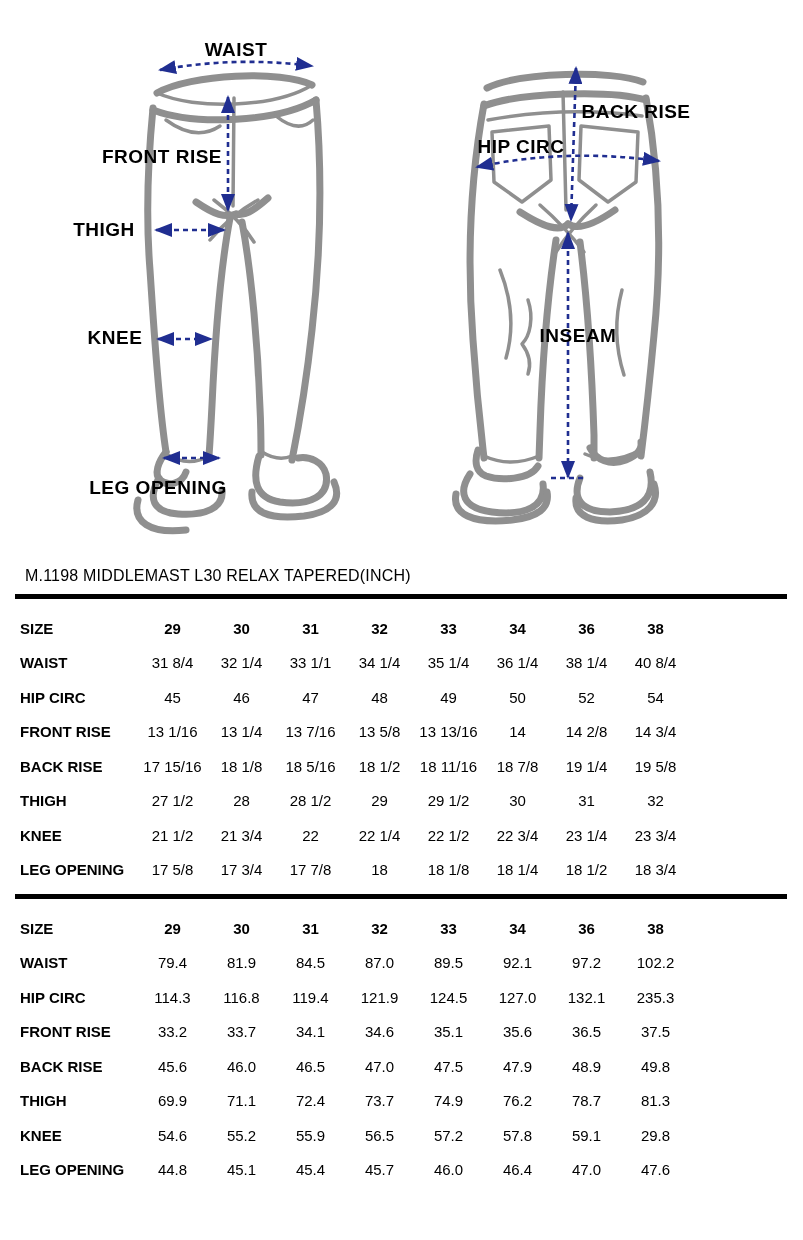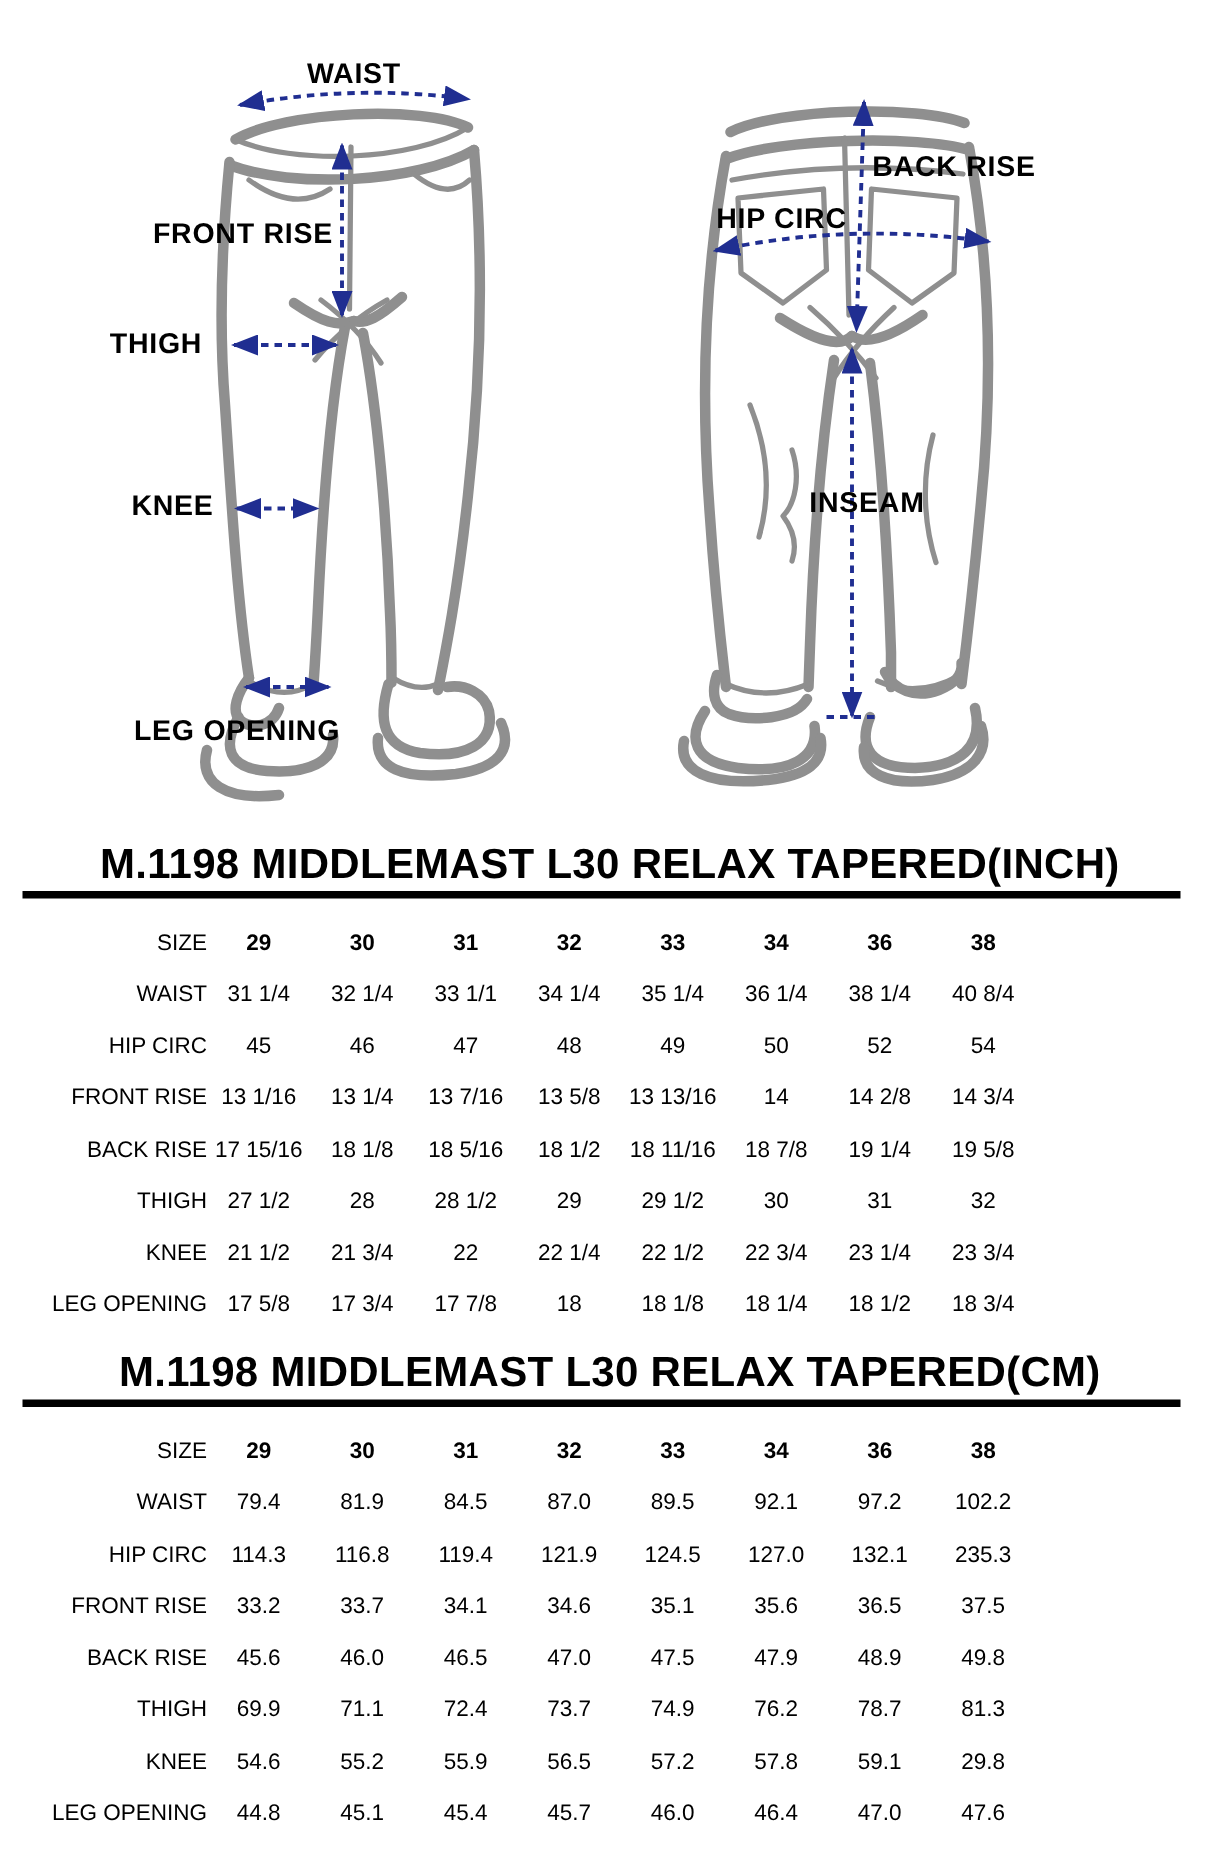--- a/index.html
+++ b/index.html
@@ -16,28 +16,28 @@
   .diagram{position:relative;width:803px;height:552px;}
   .diagram svg{position:absolute;left:0;top:0;}
   .pants{fill:none;stroke:var(--outline);stroke-width:7;stroke-linecap:round;stroke-linejoin:round;}
   .pants-thin{fill:none;stroke:var(--outline);stroke-width:3.5;stroke-linecap:round;stroke-linejoin:round;}
   .arrow-line{fill:none;stroke:var(--arrow);stroke-width:2.6;stroke-dasharray:5 4;}
   .ah-fill{fill:var(--arrow);}
   .diag-label{
     position:absolute;transform:translateX(-50%);
     font-weight:bold;font-size:19px;letter-spacing:.5px;white-space:nowrap;color:var(--ink);
   }
-  .tbl-title{font-size:28px;font-weight:bold;letter-spacing:.2px;margin:12px 15px 0 25px;line-height:23px;text-align:center;}
+  .tbl-title{font-size:16px;font-weight:normal;letter-spacing:.2px;margin:12px 15px 0 25px;line-height:23px;}
   .tbl-title.cm{margin-top:16px;}
   .tbl-rule{height:5px;background:#000;margin:7px 16px 0 15px;}
   table.size-table{border-collapse:collapse;table-layout:fixed;margin:12px 0 0 20px;}
   .c-label{width:118px;}
   .c-val{width:69px;}
   .size-table th,.size-table td{height:34.5px;padding:0;font-size:15px;text-align:center;vertical-align:middle;}
-  .size-table .row-label{text-align:right;font-weight:normal;}
+  .size-table .row-label{text-align:left;font-weight:bold;}
   .size-table thead th{font-weight:bold;}
   .size-table td{font-weight:normal;}
 </style>
 </head>
 <body>
 
 <div class="diagram">
   <svg width="803" height="552" viewBox="0 0 803 552" aria-hidden="true">
     <defs>
       <marker id="ah" markerUnits="userSpaceOnUse" markerWidth="18" markerHeight="14" refX="16" refY="7" orient="auto-start-reverse">
@@ -161,21 +161,21 @@
           <th>32</th>
           <th>33</th>
           <th>34</th>
           <th>36</th>
           <th>38</th>
         </tr>
       </thead>
       <tbody>
         <tr>
           <th class="row-label">WAIST</th>
-          <td>31 1/4</td>
+          <td>31 8/4</td>
           <td>32 1/4</td>
           <td>33 1/1</td>
           <td>34 1/4</td>
           <td>35 1/4</td>
           <td>36 1/4</td>
           <td>38 1/4</td>
           <td>40 8/4</td>
         </tr>
         <tr>
           <th class="row-label">HIP CIRC</th>
@@ -241,21 +241,20 @@
           <td>18 1/8</td>
           <td>18 1/4</td>
           <td>18 1/2</td>
           <td>18 3/4</td>
         </tr>
       </tbody>
     </table>
 </div>
 
 <div>
-  <div class="tbl-title cm">M.1198 MIDDLEMAST L30 RELAX TAPERED(CM)</div>
   <div class="tbl-rule"></div>
   <table class="size-table">
     <colgroup>
         <col class="c-label">
         <col class="c-val">
         <col class="c-val">
         <col class="c-val">
         <col class="c-val">
         <col class="c-val">
         <col class="c-val">

